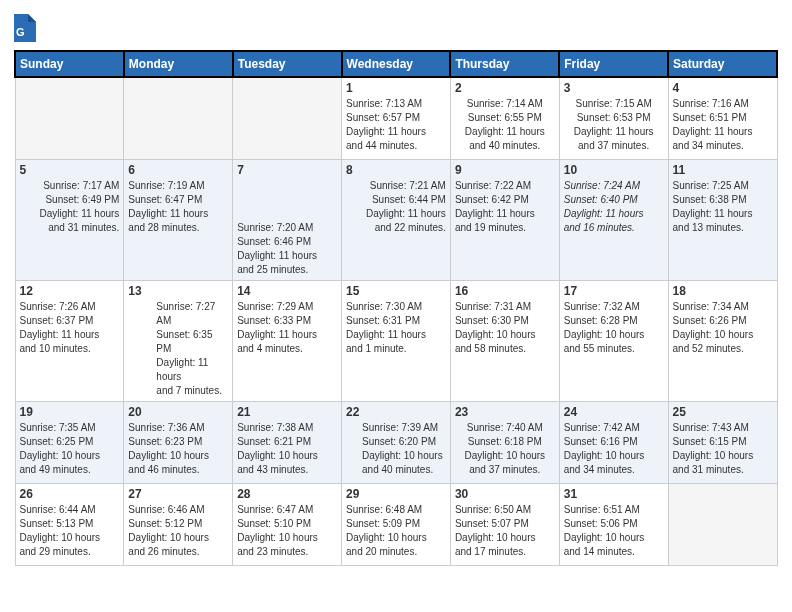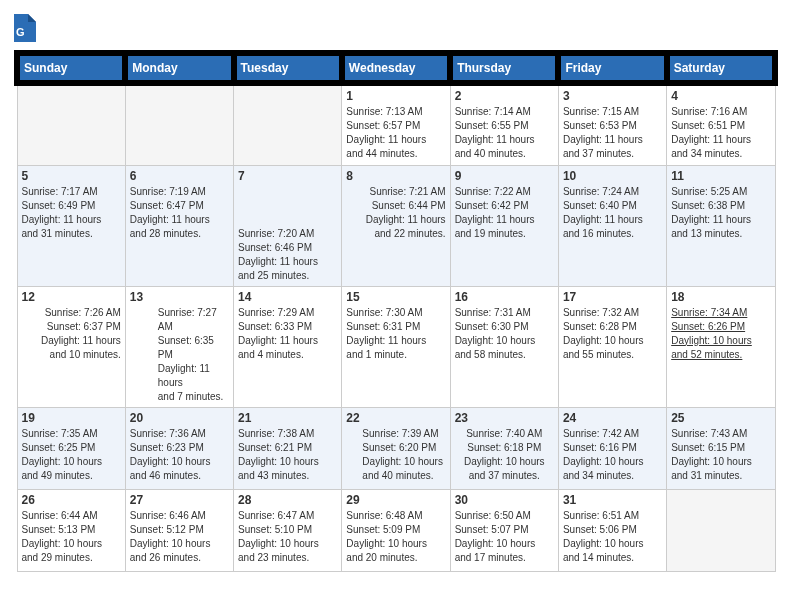--- a/index.html
+++ b/index.html
@@ -55,21 +55,21 @@
       border-collapse: collapse;
       table-layout: fixed;
     }
     .calendar th {
       background: #2b6db5;
       color: #fff;
       font-size: 12px;
       font-weight: bold;
       padding: 5px 4px;
       text-align: left;
-      border: 6px solid #000000;
+      border: 2px solid #000000;
     }
     .calendar td {
       border: 1px solid #ccc;
       vertical-align: top;
       padding: 3px 4px;
       font-size: 9.5px;
       color: #333;
       height: 82px;
       width: 113px;
     }
@@ -140,44 +140,44 @@
           <td class="empty"></td>
           <td>
             <span class="day-number">1</span>
             <div class="day-info" style="white-space: pre-line;">Sunrise: 7:13 AM
 Sunset: 6:57 PM
 Daylight: 11 hours
 and 44 minutes.</div>
           </td>
           <td>
             <span class="day-number">2</span>
-            <div class="day-info" style="white-space: pre-line;">Sunrise: 7:14 AM
+            <div class="day-info" style="white-space: pre-line; text-align: center;">Sunrise: 7:14 AM
 Sunset: 6:55 PM
 Daylight: 11 hours
 and 40 minutes.</div>
           </td>
           <td>
             <span class="day-number">3</span>
-            <div class="day-info" style="white-space: pre-line;">Sunrise: 7:15 AM
+            <div class="day-info" style="white-space: pre-line; text-align: center;">Sunrise: 7:15 AM
 Sunset: 6:53 PM
 Daylight: 11 hours
 and 37 minutes.</div>
           </td>
           <td>
             <span class="day-number">4</span>
             <div class="day-info" style="white-space: pre-line;">Sunrise: 7:16 AM
 Sunset: 6:51 PM
 Daylight: 11 hours
 and 34 minutes.</div>
           </td>
         </tr>
         <tr class="row-blue">
           <td>
             <span class="day-number">5</span>
-            <div class="day-info" style="white-space: pre-line;">Sunrise: 7:17 AM
+            <div class="day-info" style="white-space: pre-line; text-align: right;">Sunrise: 7:17 AM
 Sunset: 6:49 PM
 Daylight: 11 hours
 and 31 minutes.</div>
           </td>
           <td>
             <span class="day-number">6</span>
             <div class="day-info" style="white-space: pre-line;">Sunrise: 7:19 AM
 Sunset: 6:47 PM
 Daylight: 11 hours
 and 28 minutes.</div>
@@ -198,37 +198,37 @@
           </td>
           <td>
             <span class="day-number">9</span>
             <div class="day-info" style="white-space: pre-line;">Sunrise: 7:22 AM
 Sunset: 6:42 PM
 Daylight: 11 hours
 and 19 minutes.</div>
           </td>
           <td>
             <span class="day-number">10</span>
-            <div class="day-info" style="white-space: pre-line;">Sunrise: 7:24 AM
+            <div class="day-info" style="white-space: pre-line; font-style: italic;">Sunrise: 7:24 AM
 Sunset: 6:40 PM
 Daylight: 11 hours
 and 16 minutes.</div>
           </td>
           <td>
             <span class="day-number">11</span>
-            <div class="day-info" style="white-space: pre-line;">Sunrise: 5:25 AM
+            <div class="day-info" style="white-space: pre-line;">Sunrise: 7:25 AM
 Sunset: 6:38 PM
 Daylight: 11 hours
 and 13 minutes.</div>
           </td>
         </tr>
         <tr class="row-white">
           <td>
             <span class="day-number">12</span>
-            <div class="day-info" style="white-space: pre-line; text-align: right;">Sunrise: 7:26 AM
+            <div class="day-info" style="white-space: pre-line;">Sunrise: 7:26 AM
 Sunset: 6:37 PM
 Daylight: 11 hours
 and 10 minutes.</div>
           </td>
           <td>
             <span class="day-number">13</span>
             <div class="day-info" style="white-space: pre-line; margin-left: 28px;">Sunrise: 7:27 AM
 Sunset: 6:35 PM
 Daylight: 11 hours
 and 7 minutes.</div>
@@ -256,21 +256,21 @@
           </td>
           <td>
             <span class="day-number">17</span>
             <div class="day-info" style="white-space: pre-line;">Sunrise: 7:32 AM
 Sunset: 6:28 PM
 Daylight: 10 hours
 and 55 minutes.</div>
           </td>
           <td>
             <span class="day-number">18</span>
-            <div class="day-info" style="white-space: pre-line; text-decoration: underline;">Sunrise: 7:34 AM
+            <div class="day-info" style="white-space: pre-line;">Sunrise: 7:34 AM
 Sunset: 6:26 PM
 Daylight: 10 hours
 and 52 minutes.</div>
           </td>
         </tr>
         <tr class="row-blue">
           <td>
             <span class="day-number">19</span>
             <div class="day-info" style="white-space: pre-line;">Sunrise: 7:35 AM
 Sunset: 6:25 PM

